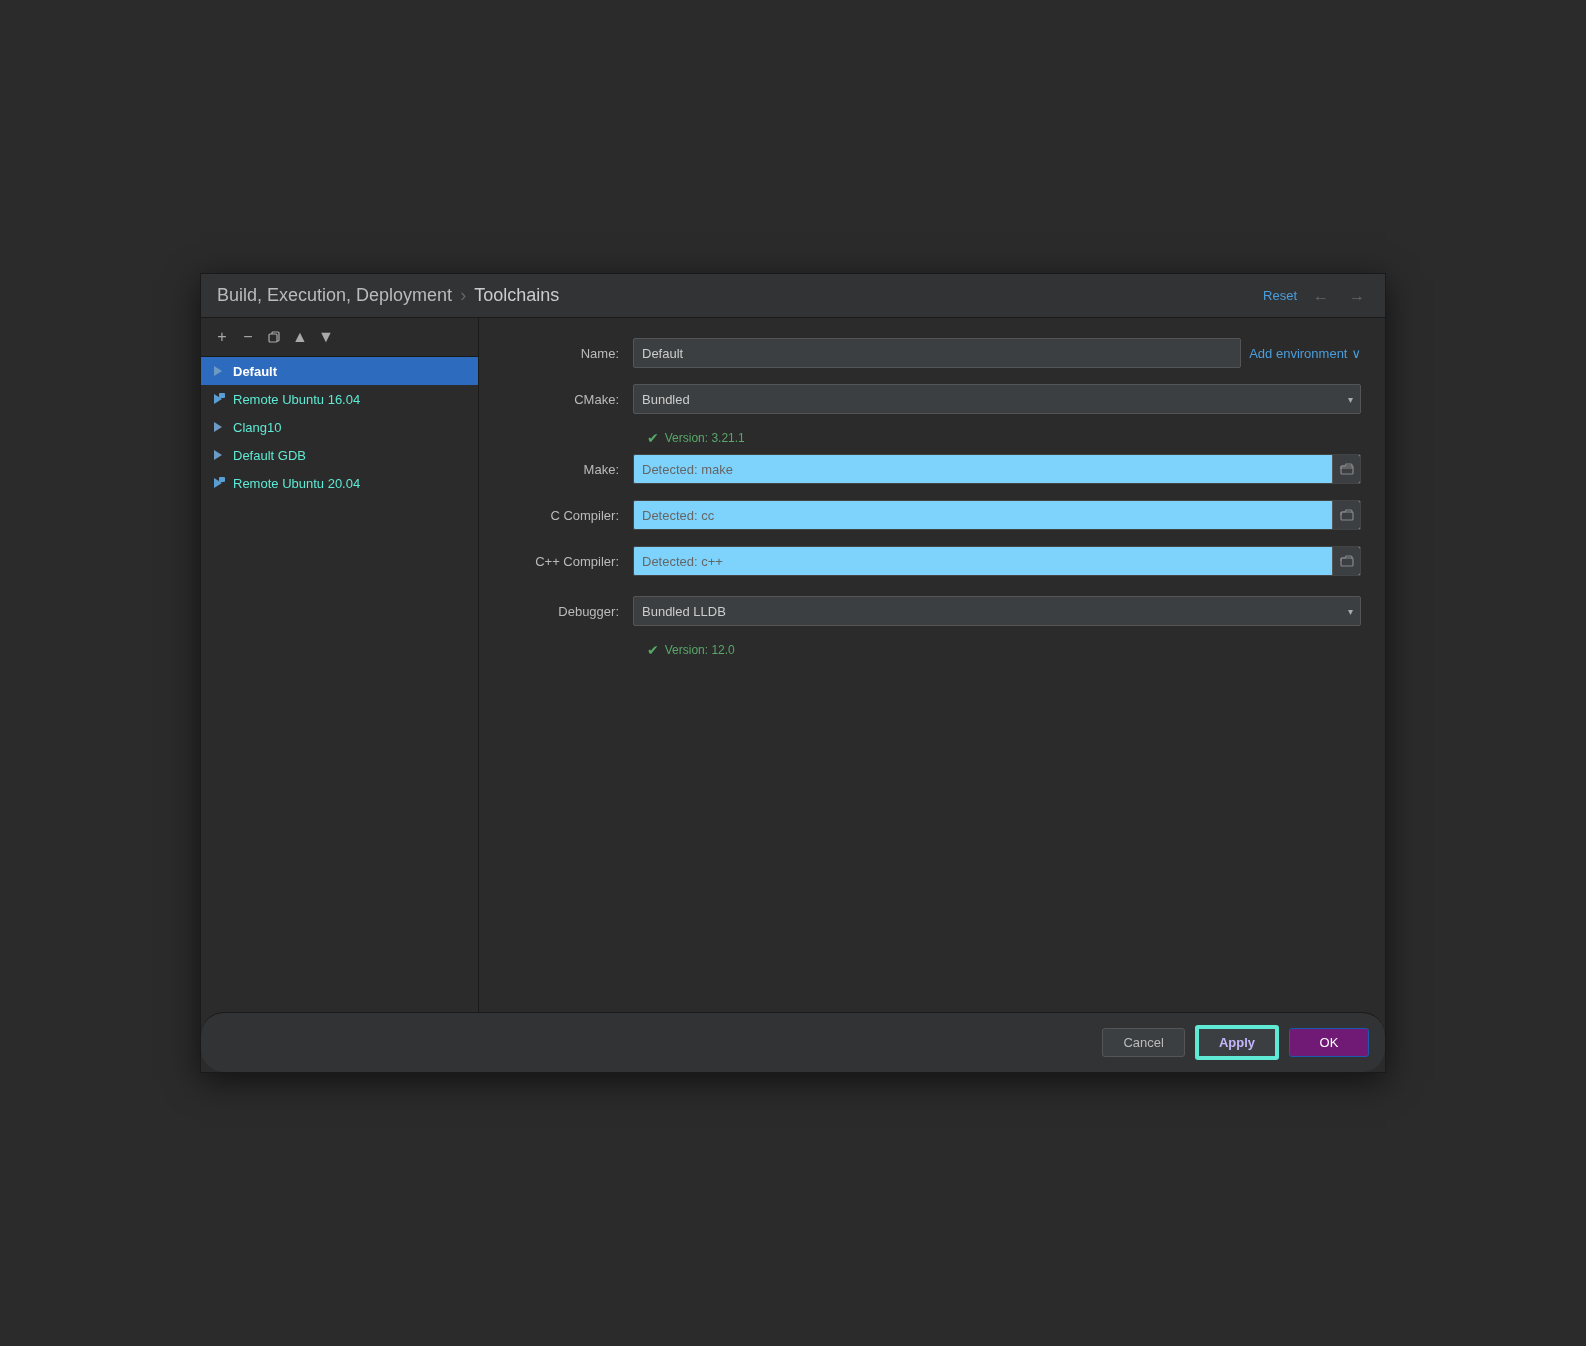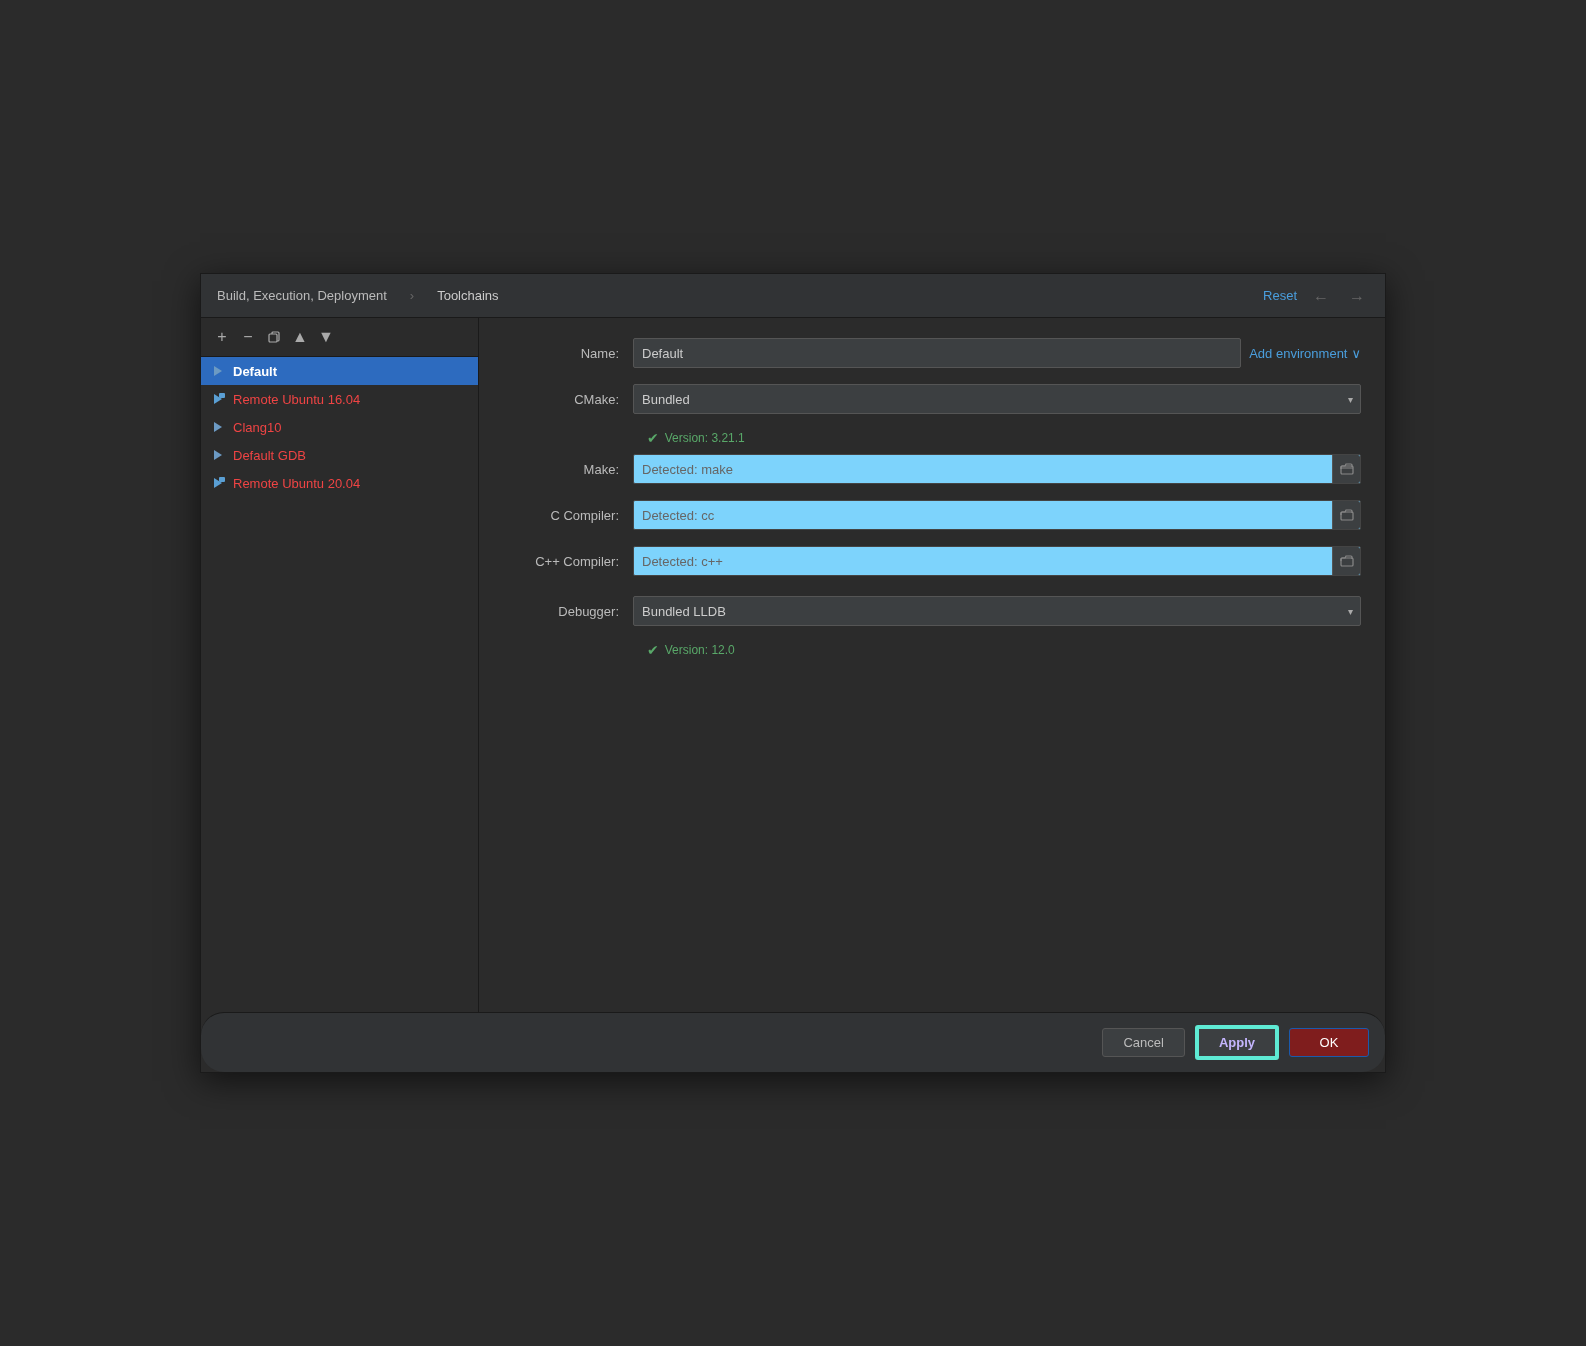--- a/index.html
+++ b/index.html
@@ -34,23 +34,23 @@
       justify-content: space-between;
       padding: 10px 16px;
       background: #313335;
       border-bottom: 1px solid #1a1a1a;
       min-height: 44px;
     }
 
     .title-left {
       display: flex;
       align-items: center;
-      gap: 21px;
+      gap: 6px;
       color: #bbb;
-      font-size: 13px;
+      font-size: 18px;
     }
 
     .title-left .separator {
       color: #666;
       margin: 0 2px;
     }
 
     .title-left .current {
       color: #ccc;
     }
@@ -121,21 +121,21 @@
       flex: 1;
       overflow-y: auto;
     }
 
     .sidebar-item {
       display: flex;
       align-items: center;
       padding: 6px 10px;
       cursor: pointer;
       gap: 6px;
-      color: #ef4444;
+      color: #5eead4;
       font-size: 13px;
     }
 
     .sidebar-item.selected {
       background: #2d6bbf;
       color: #fff;
       font-weight: bold;
     }
 
     .item-icon {
@@ -325,21 +325,21 @@
     }
 
     .btn-apply {
       background: #3c3f41;
       border: 4px solid #5eead4;
       color: #c4b5fd;
       font-weight: bold;
     }
 
     .btn-ok {
-      background: #7f1d1d;
+      background: #701a75;
       border: 1px solid #1a5aad;
       color: #fff;
     }
 
     
     .tc-icon-local {
       width: 16px;
       height: 16px;
       display: inline-flex;
       align-items: center;

